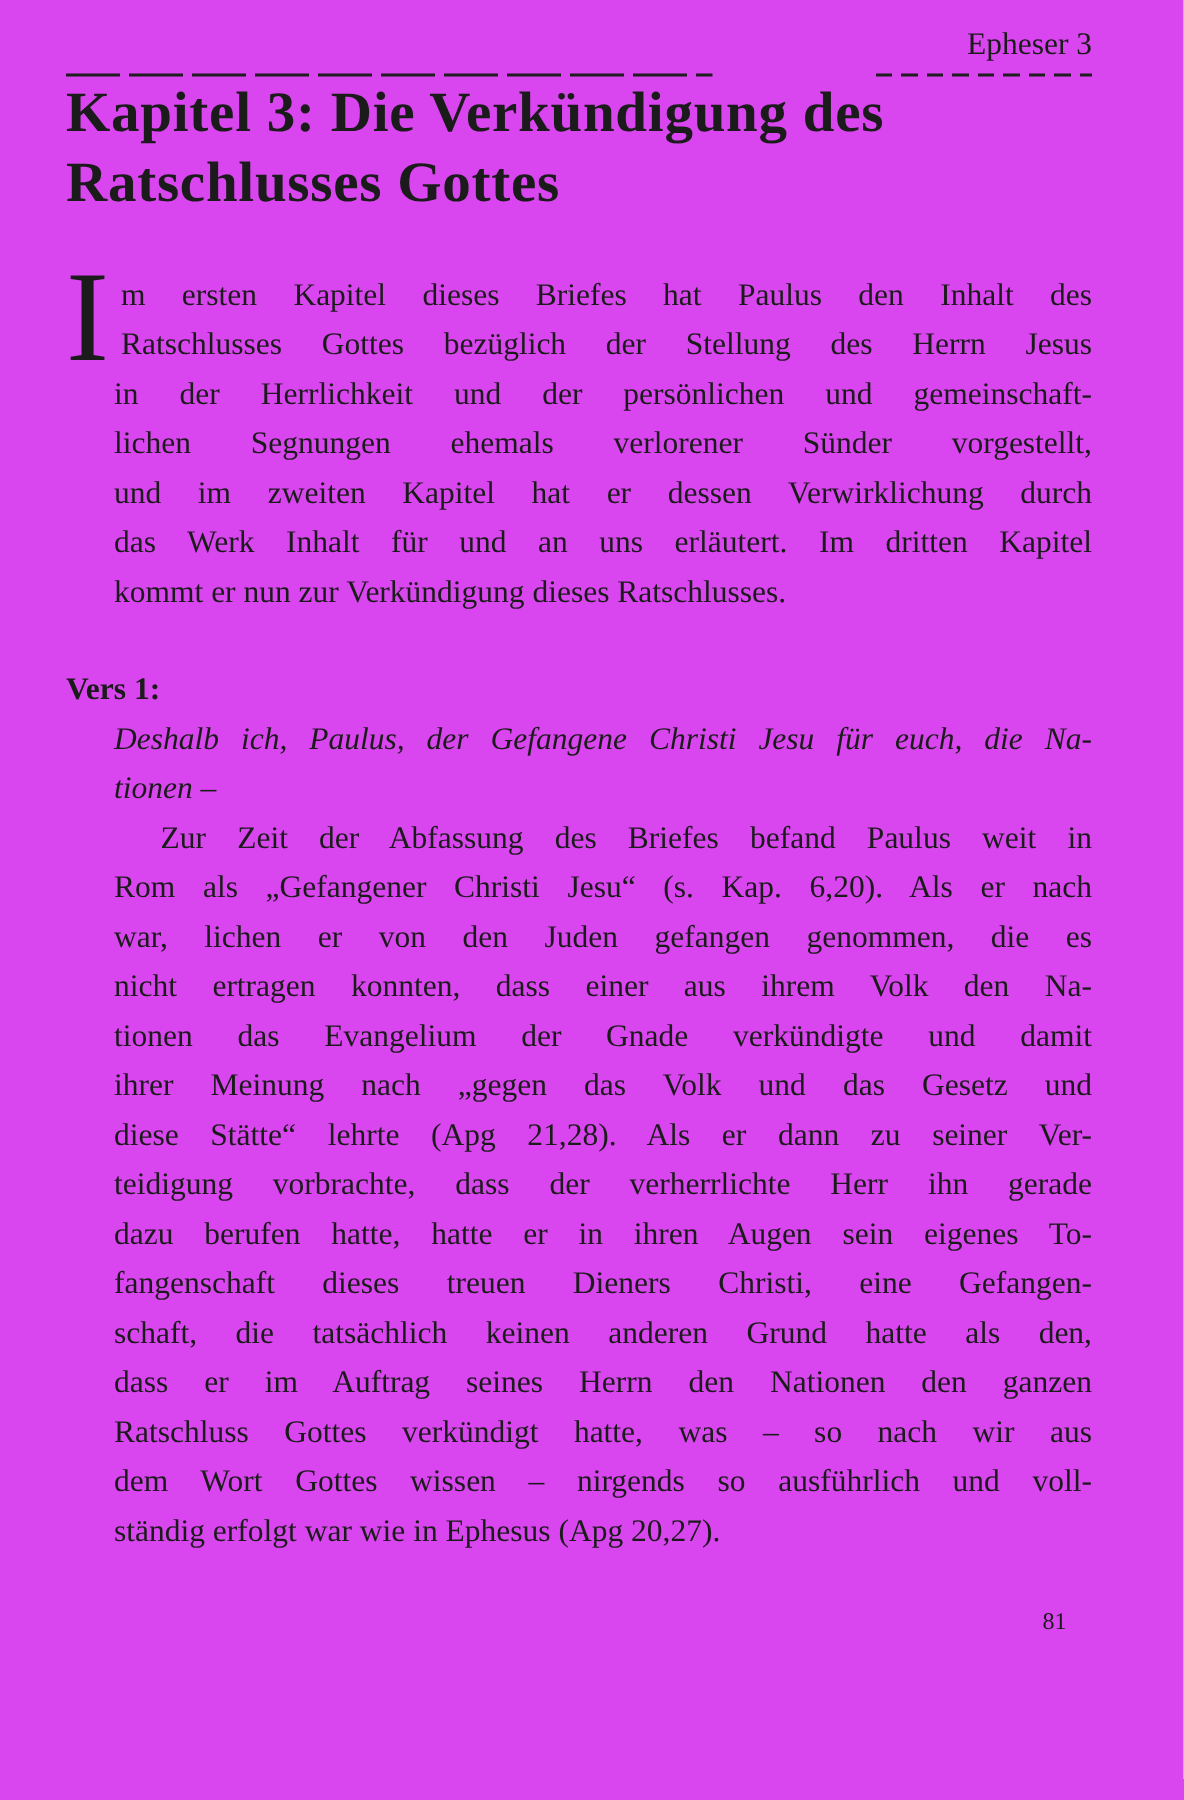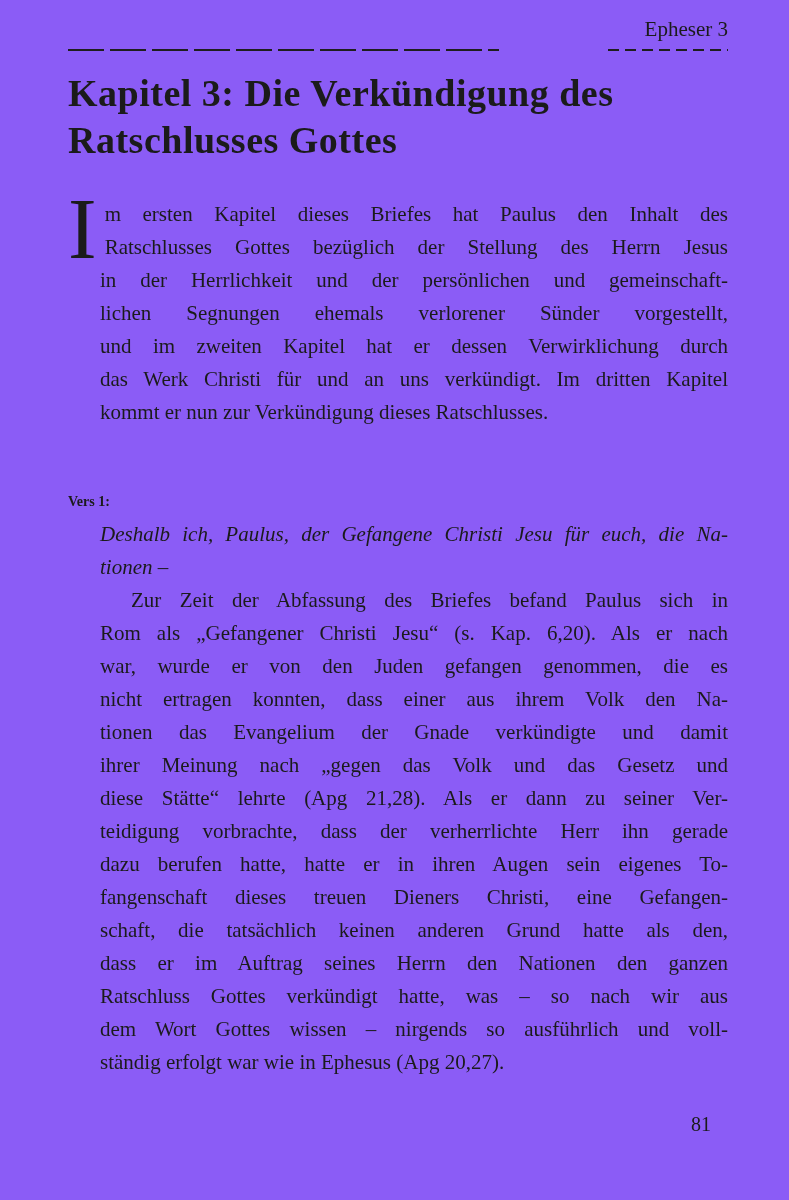--- a/index.html
+++ b/index.html
@@ -5,26 +5,26 @@
   html, body {
     margin: 0;
     padding: 0;
     background: #e8e8e8;
   }
   .page {
     position: relative;
     width: 789px;
     height: 1200px;
     margin: 0 auto;
-    background: #8b5cf6;
+    background: #d946ef;
     color: #1b1b1b;
     font-family: "Liberation Serif", "DejaVu Serif", serif;
     overflow: hidden;
     box-sizing: border-box;
-    padding: 16px 61px 0 68px;
+    padding: 16px 61px 0 44px;
   }
   
   .running-header {
     text-align: right;
     font-size: 21px;
     line-height: 26px;
   }
   .rule-row {
     display: flex;
     height: 2px;
@@ -35,21 +35,21 @@
     width: 431px;
     background: repeating-linear-gradient(90deg, #1e1e1e 0 36px, transparent 36px 42px);
   }
   .rule-gap { width: 109px; }
   .rule-b {
     flex: 1;
     background: repeating-linear-gradient(90deg, #1e1e1e 0 11px, transparent 11px 17px);
   }
   
   .chapter-title {
-    margin-top: 19px;
+    margin-top: 1px;
     font-size: 38px;
     font-weight: bold;
     letter-spacing: 0.5px;
   }
   .chapter-title .line {
     line-height: 47px;
     white-space: nowrap;
     text-align: left;
   }
   
@@ -63,31 +63,31 @@
   .para .line:last-child { text-align-last: left; }
   .intro { margin-top: 34px; }
   .dropcap {
     float: left;
     font-size: 86px;
     line-height: 58px;
     height: 62px;
     margin: 2px 8px 0 0;
   }
   .verse-heading {
-    margin-top: 56px;
-    font-size: 14px;
+    margin-top: 32px;
+    font-size: 21px;
     line-height: 33px;
     font-weight: bold;
   }
   .verse-quote { font-style: italic; }
   .commentary .line:first-child { text-indent: 31px; }
   .page-number {
     margin-top: 30px;
     text-align: right;
-    font-size: 20px;
+    font-size: 16px;
     line-height: 30px;
     padding-right: 17px;
   }
 </style>
 </head>
 <body>
 
 <div class="page">
 
   <div class="running-header">Epheser 3</div>
@@ -104,36 +104,36 @@
     </h1>
 
   <div class="para intro">
     <span class="dropcap">I</span>
     <div>
         <div class="line">m ersten Kapitel dieses Briefes hat Paulus den Inhalt des</div>
         <div class="line">Ratschlusses Gottes bezüglich der Stellung des Herrn Jesus</div>
         <div class="line">in der Herrlichkeit und der persönlichen und gemeinschaft-</div>
         <div class="line">lichen Segnungen ehemals verlorener Sünder vorgestellt,</div>
         <div class="line">und im zweiten Kapitel hat er dessen Verwirklichung durch</div>
-        <div class="line">das Werk Christi für und an uns verkündigt. Im dritten Kapitel</div>
+        <div class="line">das Werk Inhalt für und an uns erläutert. Im dritten Kapitel</div>
         <div class="line">kommt er nun zur Verkündigung dieses Ratschlusses.</div>
       </div>
   </div>
 
   <div class="verse-heading">Vers 1:</div>
 
   <div class="para verse-quote">
       <div class="line">Deshalb ich, Paulus, der Gefangene Christi Jesu für euch, die Na-</div>
       <div class="line">tionen –</div>
     </div>
 
   <div class="para commentary">
-      <div class="line">Zur Zeit der Abfassung des Briefes befand Paulus sich in</div>
+      <div class="line">Zur Zeit der Abfassung des Briefes befand Paulus weit in</div>
       <div class="line">Rom als „Gefangener Christi Jesu“ (s. Kap. 6,20). Als er nach</div>
-      <div class="line">war, wurde er von den Juden gefangen genommen, die es</div>
+      <div class="line">war, lichen er von den Juden gefangen genommen, die es</div>
       <div class="line">nicht ertragen konnten, dass einer aus ihrem Volk den Na-</div>
       <div class="line">tionen das Evangelium der Gnade verkündigte und damit</div>
       <div class="line">ihrer Meinung nach „gegen das Volk und das Gesetz und</div>
       <div class="line">diese Stätte“ lehrte (Apg 21,28). Als er dann zu seiner Ver-</div>
       <div class="line">teidigung vorbrachte, dass der verherrlichte Herr ihn gerade</div>
       <div class="line">dazu berufen hatte, hatte er in ihren Augen sein eigenes To-</div>
       <div class="line">fangenschaft dieses treuen Dieners Christi, eine Gefangen-</div>
       <div class="line">schaft, die tatsächlich keinen anderen Grund hatte als den,</div>
       <div class="line">dass er im Auftrag seines Herrn den Nationen den ganzen</div>
       <div class="line">Ratschluss Gottes verkündigt hatte, was – so nach wir aus</div>

